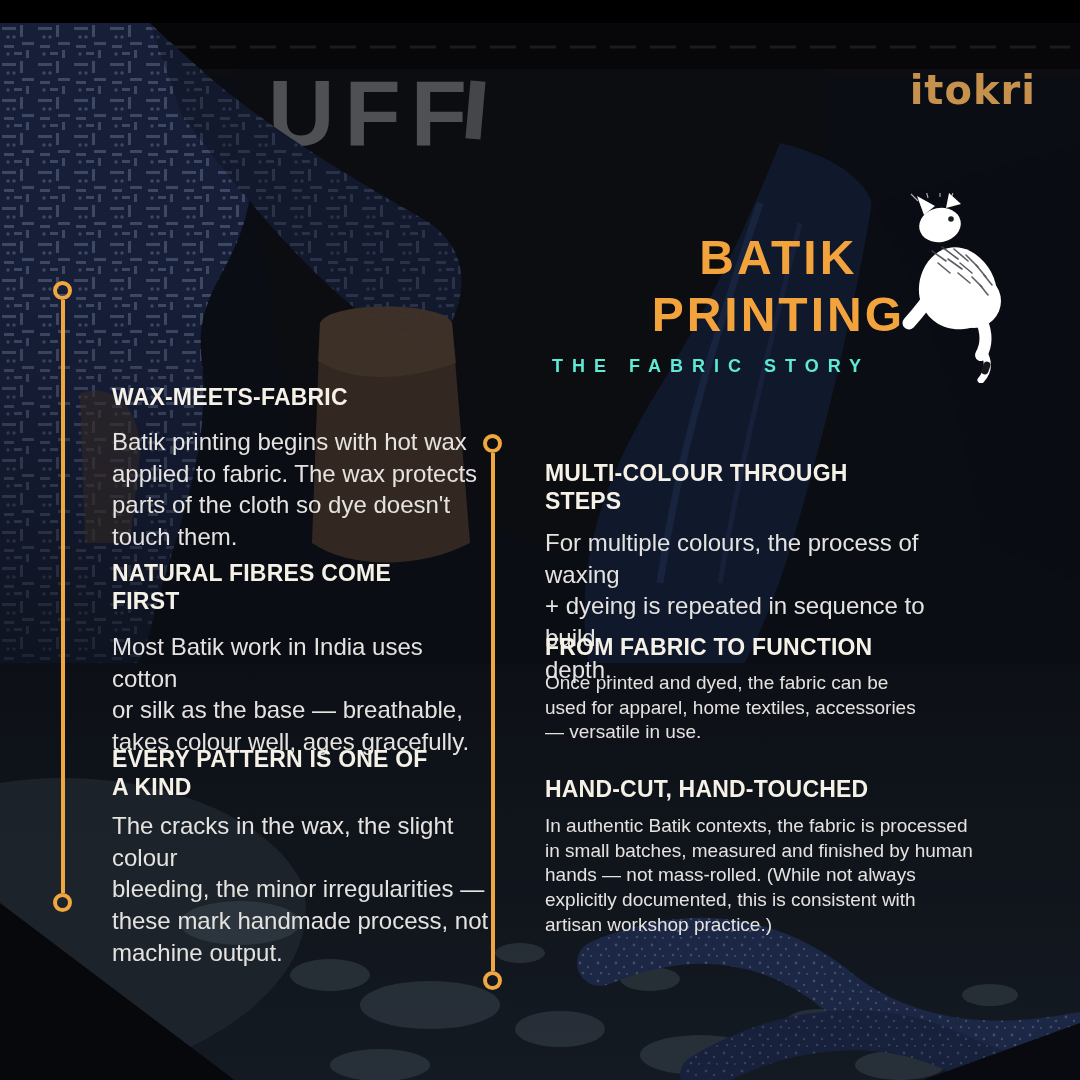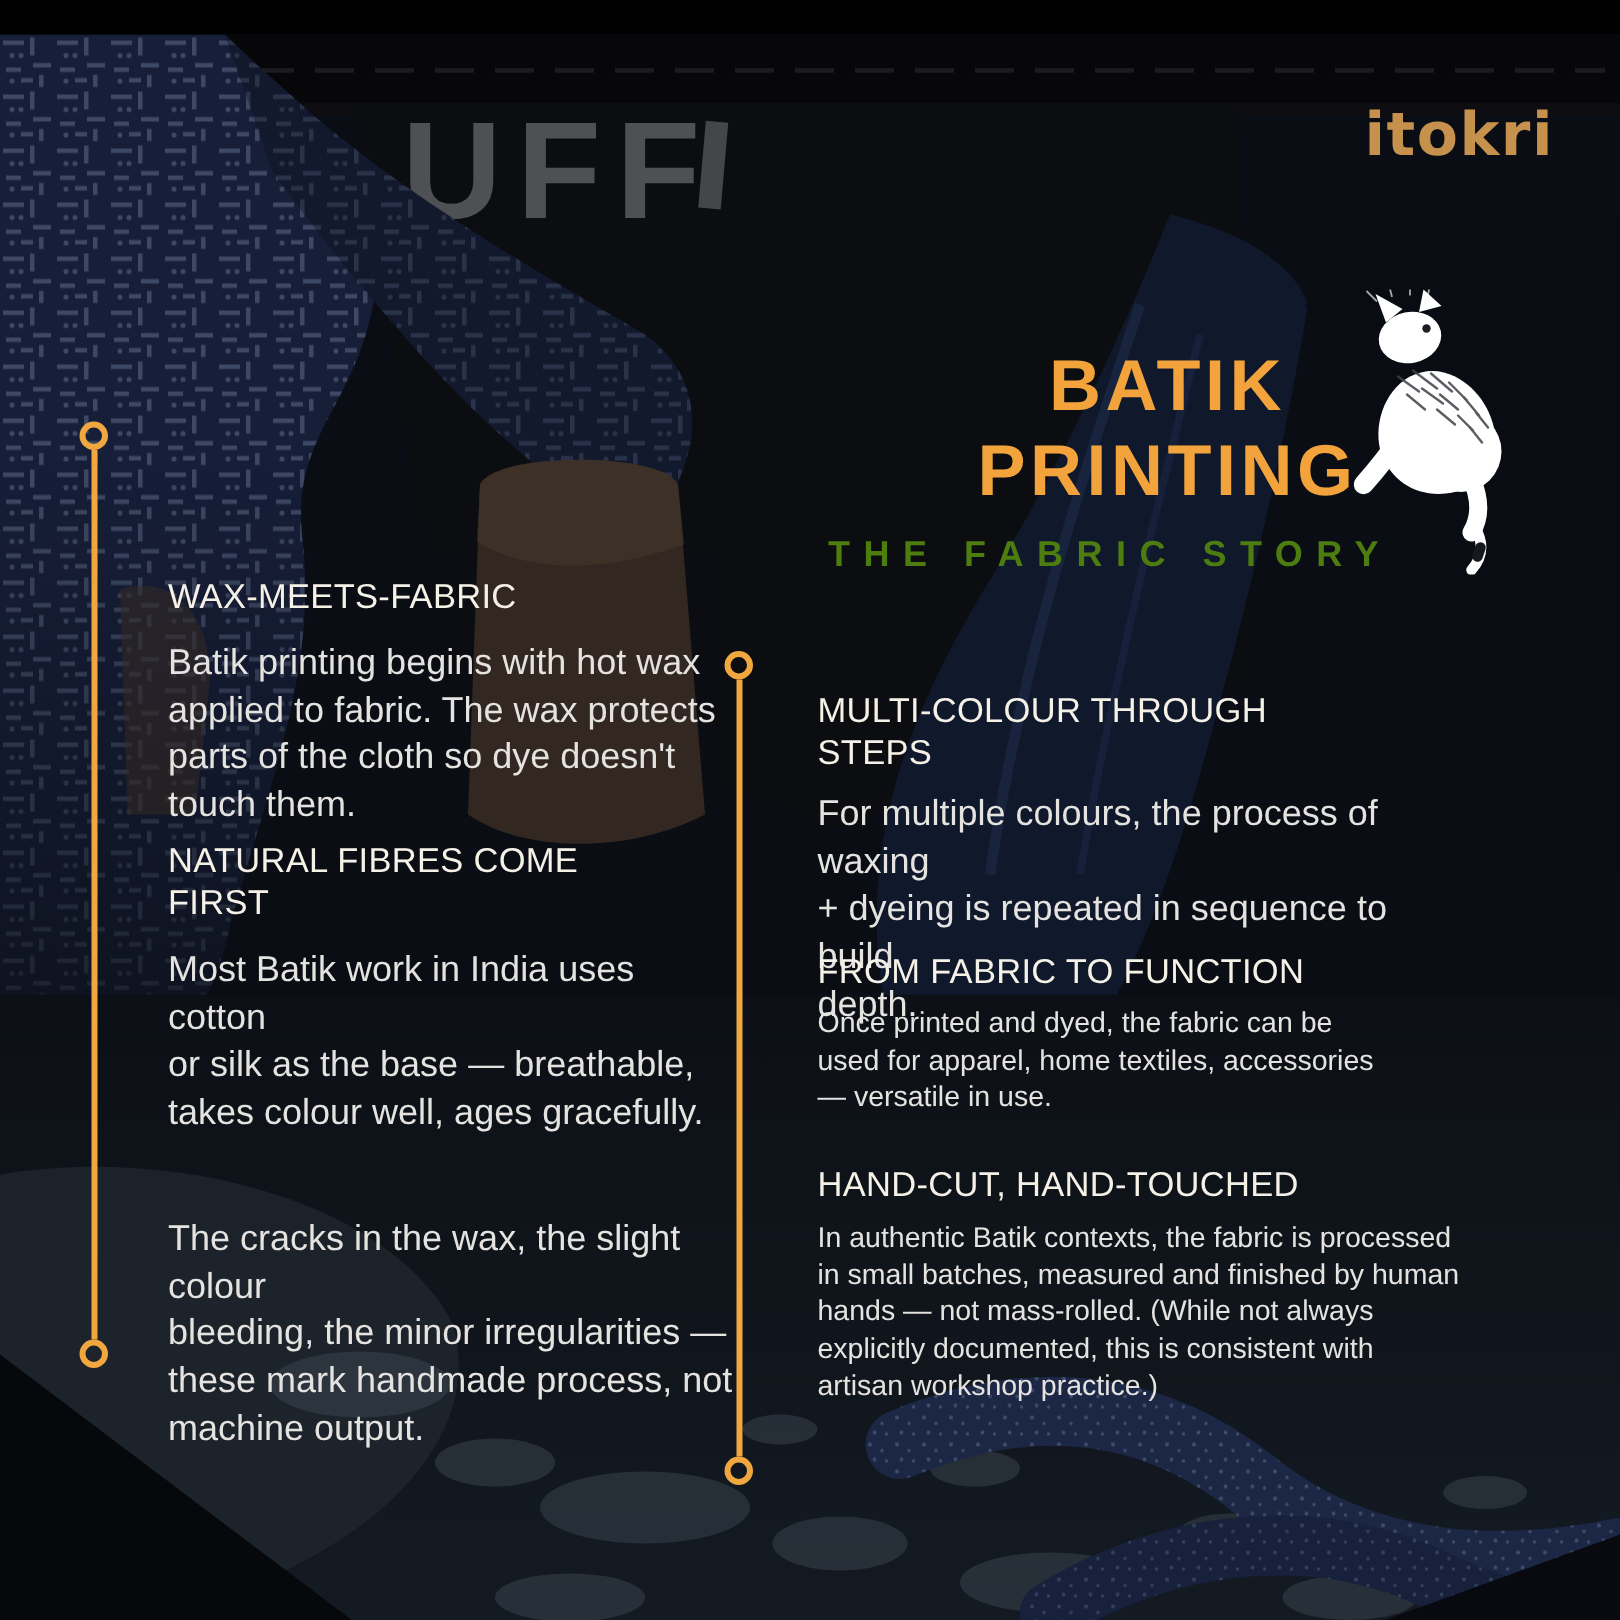--- a/index.html
+++ b/index.html
@@ -18,38 +18,38 @@
     color:#C5914C;
   }
 
   
   .title-block{
     top:206px;right:175px;text-align:center;
     color:#F2A33C;font-weight:800;font-size:48px;
     letter-spacing:3px;line-height:57px;
   }
   .subtitle{
-    top:333px;left:552px;width:370px;text-align:center;
-    color:#4d7c0f;font-weight:700;font-size:24px;letter-spacing:9px;
+    top:333px;left:552px;width:370px;
+    color:#5eead4;font-weight:700;font-size:18px;letter-spacing:9px;
     white-space:nowrap;
   }
 
   
   .timeline{display:flex;flex-direction:column;align-items:center;}
   .tl-ring{
     width:11px;height:11px;border:4px solid #F0A73F;border-radius:50%;
     background:transparent;flex:0 0 auto;
   }
   .tl-line{width:4px;flex:1 1 auto;background:#F0A73F;}
   .timeline-left{left:53px;top:258px;height:631px;width:19px;}
   .timeline-right{left:483px;top:411px;height:556px;width:19px;}
 
   
   .sec-h{
-    color:#F6F1E7;font-weight:400;font-size:23px;line-height:1.22;
+    color:#F6F1E7;font-weight:700;font-size:23px;line-height:1.22;
     letter-spacing:.2px;white-space:pre-line;
   }
   .sec-b{
     color:#E5E3E0;font-weight:400;font-size:24px;line-height:1.32;
     white-space:pre-line;
   }
   .sec-b.small{font-size:19px;line-height:1.3;}
 
   .ls{left:112px;width:380px;}
   .rs{left:545px;width:480px;}
@@ -221,20 +221,22 @@
 applied to fabric. The wax protects
 parts of the cloth so dye doesn't
 touch them.</div>
 
   <div class="abs sec-h ls ls2h">NATURAL FIBRES COME
 FIRST</div>
   <div class="abs sec-b ls ls2b">Most Batik work in India uses cotton
 or silk as the base — breathable,
 takes colour well, ages gracefully.</div>
 
+  <div class="abs sec-h ls ls3h">EVERY PATTERN IS ONE OF
+A KIND</div>
   <div class="abs sec-b ls ls3b">The cracks in the wax, the slight colour
 bleeding, the minor irregularities —
 these mark handmade process, not
 machine output.</div>
 
   <div class="abs sec-h rs rs1h">MULTI-COLOUR THROUGH
 STEPS</div>
   <div class="abs sec-b rs rs1b">For multiple colours, the process of waxing
 + dyeing is repeated in sequence to build
 depth.</div>

